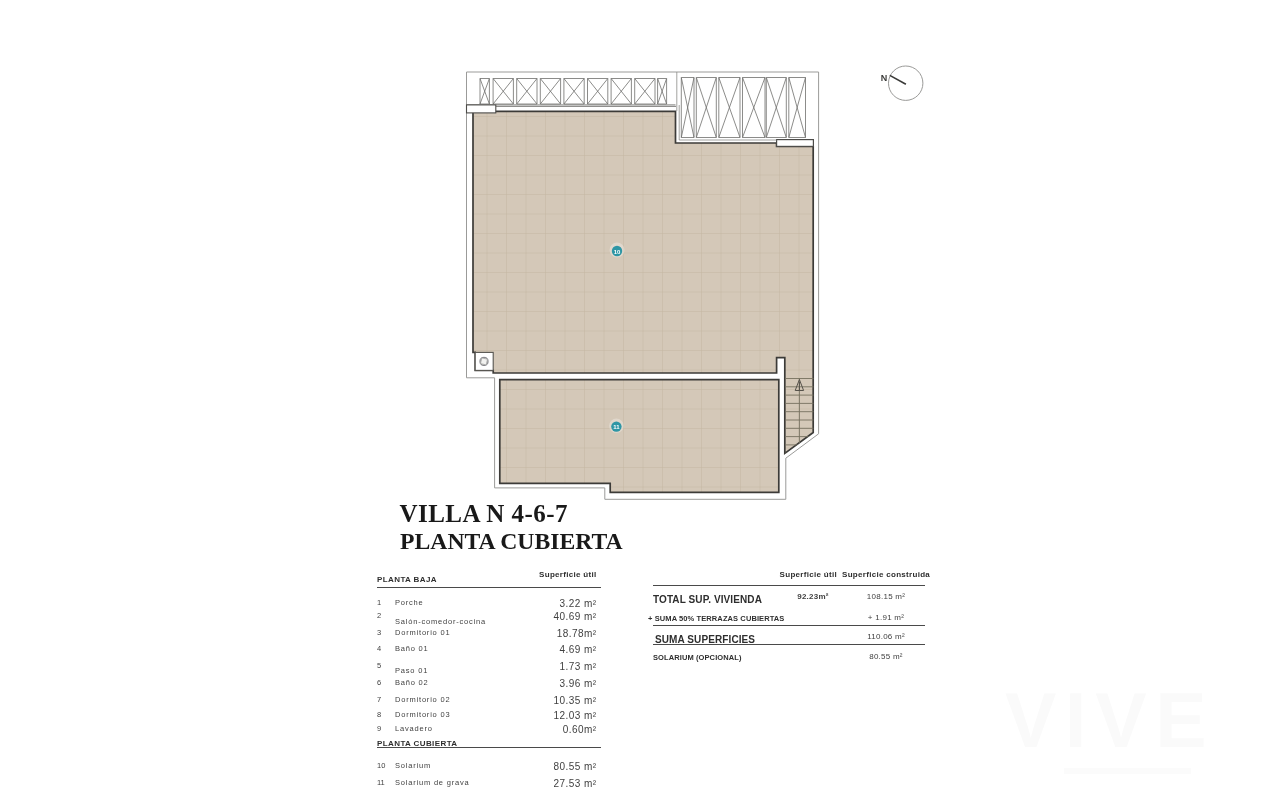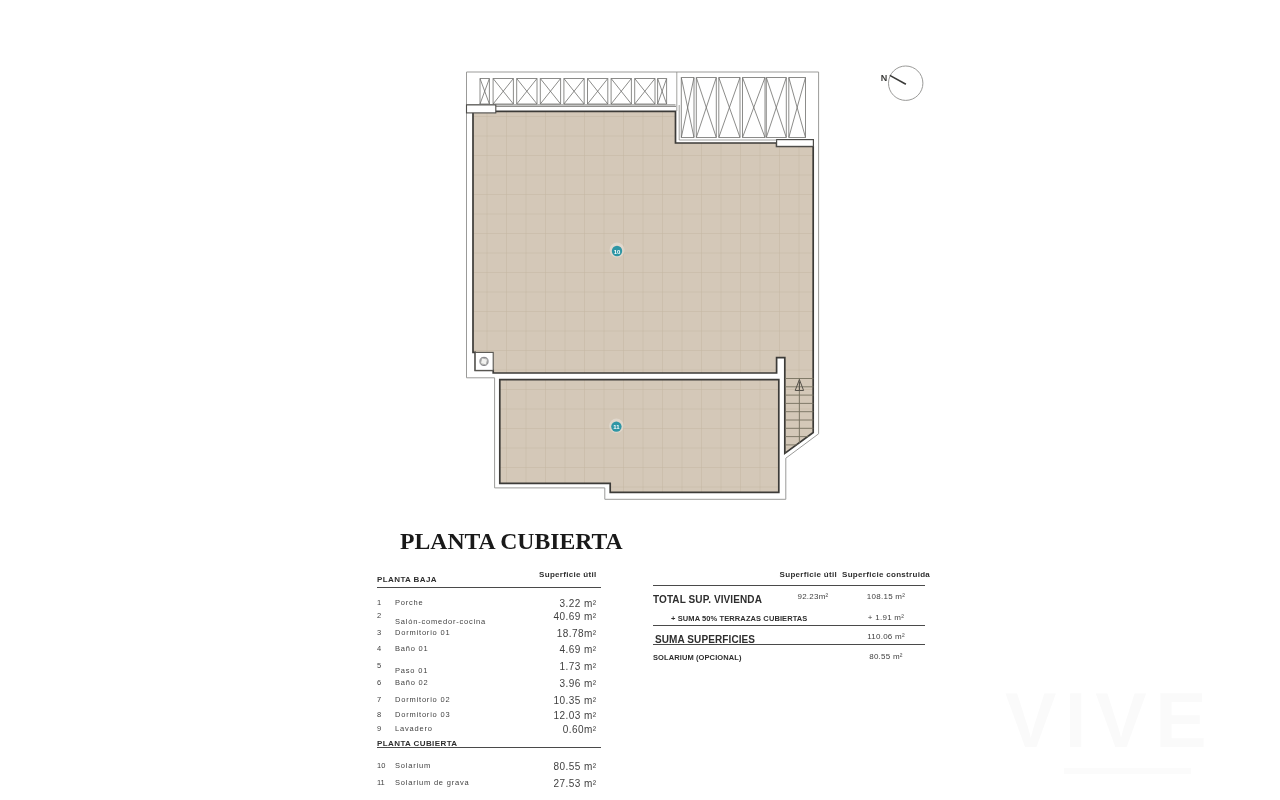--- a/index.html
+++ b/index.html
@@ -95,20 +95,21 @@
     <text x="616.4" y="429.2" font-size="6" fill="#ffffff" text-anchor="middle" font-family="Liberation Sans,sans-serif" font-weight="bold">11</text>
   </g>
 
   <g>
     <circle cx="905.7" cy="83.2" r="17.2" fill="none" stroke="#9a9a98" stroke-width="1"></circle>
     <path d="M905.9,84.3 L889.8,75.4" stroke="#3a3a38" stroke-width="1.6" fill="none"></path>
     <text x="884" y="81" font-size="9" font-weight="bold" fill="#3a3a38" text-anchor="middle" font-family="Liberation Sans,sans-serif">N</text>
   </g>
 </svg>
 
+<div class="abs" style="left:399.5px;top:501px;font-family:'Liberation Serif',serif;font-weight:bold;font-size:25px;line-height:25px;letter-spacing:0.45px;color:#191919;">VILLA N 4-6-7</div>
 
 <div class="abs" style="left:400px;top:528.6px;font-family:'Liberation Serif',serif;font-weight:bold;font-size:23.7px;line-height:24px;color:#191919;">PLANTA CUBIERTA</div>
 
 <div>
 
   <div class="abs hdr" style="left:377px;top:574.5px;font-size:8px;letter-spacing:0.4px;">PLANTA BAJA</div>
   <div class="abs hdr" style="left:534.5px;top:570px;width:62px;font-size:8px;letter-spacing:0.3px;text-align:right;">Superficie útil</div>
   <div class="rule" style="left:377px;top:586.8px;width:224px;"></div>
 
   <div class="num" style="left:377px;top:597.8px;">1</div>
@@ -160,24 +161,24 @@
 </div>
 
 <div>
 
   <div class="abs hdr" style="left:766px;top:569.5px;width:71px;font-size:8px;letter-spacing:0.3px;text-align:right;">Superficie útil</div>
 
   <div class="abs hdr" style="left:842px;top:569.5px;width:90px;font-size:8px;letter-spacing:0.3px;text-align:left;">Superficie construida</div>
   <div class="rule" style="left:652.9px;top:585.3px;width:271.7px;"></div>
 
   <div class="abs hdr" style="left:653px;top:594px;font-size:10px;letter-spacing:0.1px;">TOTAL SUP. VIVIENDA</div>
-  <div class="abs" style="left:787px;top:592px;width:52px;font-size:8px;letter-spacing:0.25px;color:#3f3f3f;text-align:center;">92.23m²</div>
+  <div class="abs" style="left:787px;top:592px;width:52px;font-size:8px;letter-spacing:0.25px;color:#3f3f3f;text-align:center;font-weight:bold;">92.23m²</div>
   <div class="abs" style="left:856px;top:592px;width:60px;font-size:8px;letter-spacing:0.25px;color:#3f3f3f;text-align:center;">108.15 m²</div>
 
-  <div class="abs hdr" style="left:671px;top:614px;font-size:7.5px;letter-spacing:0.1px;text-align:right;">+ SUMA 50% TERRAZAS CUBIERTAS</div>
+  <div class="abs hdr" style="left:648px;top:614px;font-size:7.5px;letter-spacing:0.1px;text-align:right;">+ SUMA 50% TERRAZAS CUBIERTAS</div>
   <div class="abs" style="left:856px;top:612.5px;width:60px;font-size:8px;letter-spacing:0.25px;color:#3f3f3f;text-align:center;">+ 1.91 m²</div>
   <div class="rule" style="left:652.9px;top:624.9px;width:271.7px;"></div>
 
   <div class="abs hdr" style="left:655px;top:634px;font-size:10px;letter-spacing:0.1px;">SUMA SUPERFICIES</div>
   <div class="abs" style="left:856px;top:632.3px;width:60px;font-size:8px;letter-spacing:0.25px;color:#3f3f3f;text-align:center;">110.06 m²</div>
   <div class="rule" style="left:652.9px;top:644.3px;width:271.7px;"></div>
 
   <div class="abs hdr" style="left:653px;top:653px;font-size:7.5px;letter-spacing:0.1px;">SOLARIUM (OPCIONAL)</div>
   <div class="abs" style="left:856px;top:651.7px;width:60px;font-size:8px;letter-spacing:0.25px;color:#3f3f3f;text-align:center;">80.55 m²</div>
 </div>

